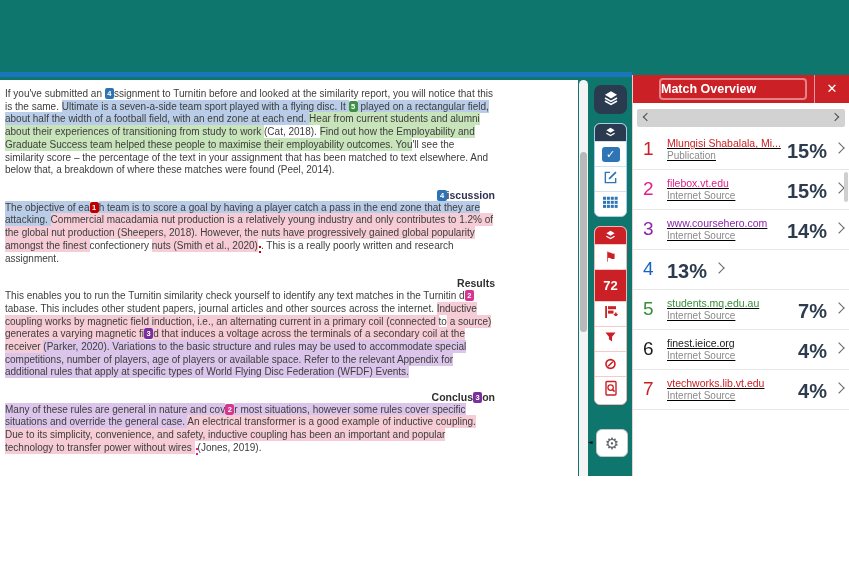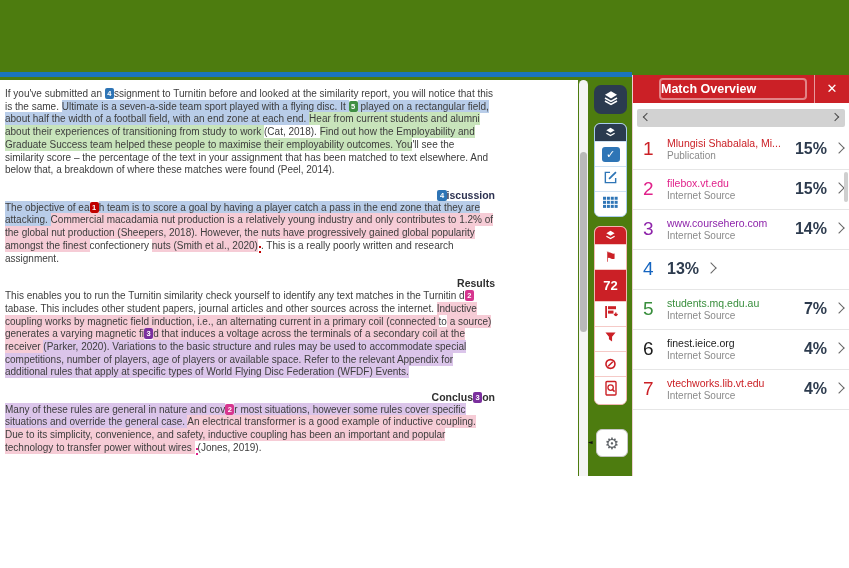--- a/index.html
+++ b/index.html
@@ -1,16 +1,16 @@
 <!DOCTYPE html>
 <html style="--accent-blue: #1b75bc; --red: #cb2026; --navy: #2b3b4f; --tool-blue: #2e75b6; --hl-blue: #b9cde9; --hl-green: #c8e4bb; --hl-pink: #f6ccd6; --hl-purple: #dbc5ea; --mk-blue: #2e74b5; --mk-green: #3f8f44; --mk-red: #c00000; --mk-magenta: #d6368f; --mk-purple: #7b2f9e; --src-red: #cb2026; --src-magenta: #e0218a; --src-purple: #8e24aa; --src-blue: #1565c0; --src-green: #388e3c; --src-black: #1d1d1d; --pct-color: #2d3b4e;"><head>
 <meta charset="utf-8">
 <style>
   html,body{margin:0;padding:0;background:#fff;}
-  #app{position:relative;width:849px;height:476px;background:#4d7c0f;overflow:hidden;
+  #app{position:relative;width:849px;height:476px;background:#0f766e;overflow:hidden;
        font-family:"Liberation Sans",sans-serif;}
 
   
   .topbar{position:absolute;left:0;top:72px;width:632px;height:5px;background:var(--accent-blue);}
 
   
   .doc{position:absolute;left:0;top:80px;width:578px;height:424px;background:#fff;}
   .doc-text{position:absolute;left:5px;top:8px;width:490px;font-size:10px;line-height:12.7px;color:#3d3d3d;}
   .doc-para{margin:0 0 12px 0;}
   .doc-heading{margin:0;font-weight:bold;font-size:10.5px;color:#2f2f2f;text-align:right;}
@@ -68,24 +68,24 @@
   .panel-nav{position:relative;margin:6px 4px 0 4px;height:18px;background:#d2d2d2;border-radius:2px;}
   .nav-arrow{position:absolute;top:4px;width:10px;height:10px;cursor:pointer;}
   .nav-arrow.left{left:5px;}
   .nav-arrow.right{right:5px;}
   .nav-arrow::before{content:"";position:absolute;width:5px;height:5px;border-left:1.6px solid #4a4a4a;
                      border-bottom:1.6px solid #4a4a4a;transform:rotate(45deg);left:2px;top:1px;}
   .nav-arrow.right::before{transform:rotate(-135deg);}
   .sources{margin-top:3px;}
   .src-row{display:flex;height:39px;border-bottom:1px solid #e6e6e6;padding:0 4px 0 10px;cursor:pointer;}
   .src-num{width:24px;font-size:19px;line-height:24px;margin-top:7px;}
-  .src-info{flex:1;margin-top:7px;overflow:hidden;}
+  .src-info{flex:1;margin-top:7px;overflow:hidden;text-decoration:underline;}
   .src-title{font-size:10.5px;line-height:12px;white-space:nowrap;}
   .src-sub{font-size:10px;color:#8b8b8b;margin-top:1px;}
-  .src-pct{font-size:16px;font-weight:bold;color:var(--pct-color);margin-top:10px;text-align:center;}
+  .src-pct{font-size:20px;font-weight:bold;color:var(--pct-color);margin-top:10px;text-align:center;}
   .src-chevron{width:7px;height:7px;border-top:1.5px solid #666;border-right:1.5px solid #666;
                transform:rotate(45deg);margin:14px 2px 0 8px;}
   .c-red{color:var(--src-red);}      .c-magenta{color:var(--src-magenta);}
   .c-purple{color:var(--src-purple);}.c-blue{color:var(--src-blue);}
   .c-green{color:var(--src-green);}  .c-black{color:var(--src-black);}
   .panel-scroll-thumb{position:absolute;right:1px;top:97px;width:4px;height:30px;background:#cfcfcf;border-radius:2px;cursor:grab;}
 </style>
 </head>
 <body>
 

